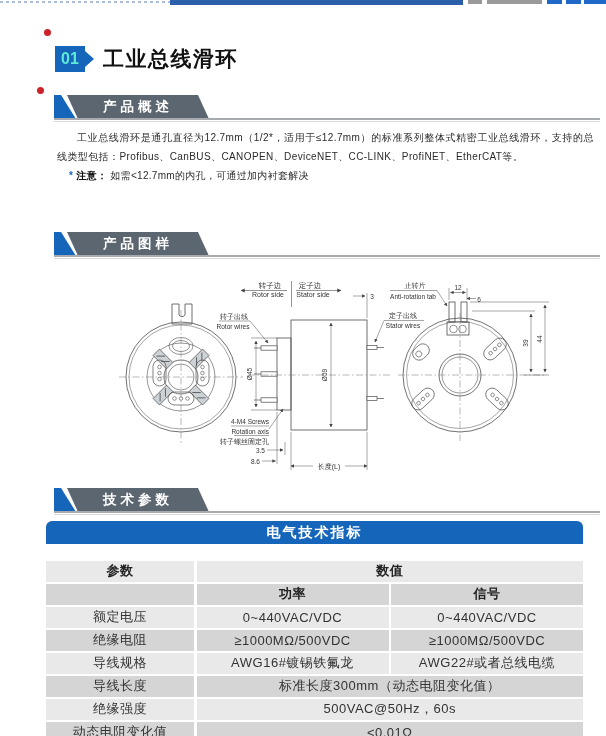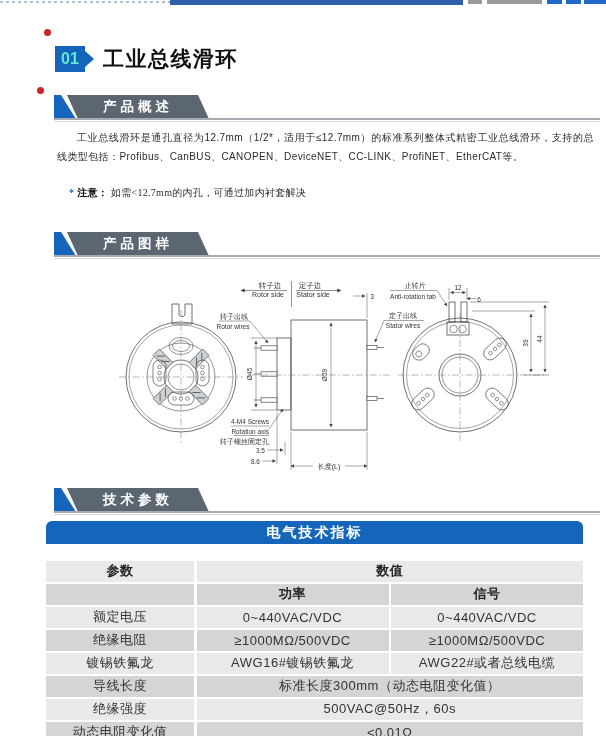--- a/index.html
+++ b/index.html
@@ -32,21 +32,21 @@
           clip-path:polygon(0 0,calc(100% - 11px) 0,100% 100%,11px 100%);
           color:#fff;font-size:13.5px;font-weight:bold;letter-spacing:4px;
           display:flex;align-items:center;justify-content:center;}
   .sh-rule1{position:absolute;left:0;right:0;top:23px;height:2px;background:#a7abb0;}
   .sh-rule2{position:absolute;left:0;right:0;top:26px;height:1px;background:#d8dadc;}
   .head-overview{top:95px;} .head-drawing{top:232px;} .head-params{top:488px;}
   
   .overview{position:absolute;left:57px;top:129px;width:537px;font-size:10px;
             line-height:18.5px;color:#2b2b2b;}
   .overview p{margin:0;text-indent:2em;text-align:justify;letter-spacing:0.4px;}
-  .note{margin-top:18px;padding-left:12px;letter-spacing:0.3px;font-family:Liberation Serif, serif;}
+  .note{margin-top:1px;padding-left:12px;letter-spacing:0.3px;}
   .note .star{color:#1565bb;font-weight:bold;}
   .note b{color:#111;}
   
   .drawing{position:absolute;left:50px;top:268px;}
   .drawing text{fill:#333;}
   
   .tblwrap{position:absolute;left:46px;top:521px;width:537px;}
   .tbl-title{height:23px;background:#1565bb;border-radius:6px 6px 0 0;color:#fff;
              font-size:14px;font-weight:bold;letter-spacing:2px;text-align:center;line-height:23px;}
   .tbl{display:grid;grid-template-columns:148px 1fr 1fr;gap:2.5px;margin-top:17px;}
@@ -293,21 +293,21 @@
       <div class="cell dk hd">信号</div>
 
       <div class="cell lt">额定电压</div>
       <div class="cell lt">0~440VAC/VDC</div>
       <div class="cell lt">0~440VAC/VDC</div>
 
       <div class="cell dk">绝缘电阻</div>
       <div class="cell dk">≥1000MΩ/500VDC</div>
       <div class="cell dk">≥1000MΩ/500VDC</div>
 
-      <div class="cell lt">镀锡铁氟龙</div>
+      <div class="cell lt">导线规格</div>
       <div class="cell lt">AWG16#镀锡铁氟龙</div>
       <div class="cell lt">AWG22#或者总线电缆</div>
 
       <div class="cell dk">导线长度</div>
       <div class="cell dk sp2">标准长度300mm（动态电阻变化值）</div>
 
       <div class="cell lt">绝缘强度</div>
       <div class="cell lt sp2">500VAC@50Hz，60s</div>
 
       <div class="cell dk">动态电阻变化值</div>

